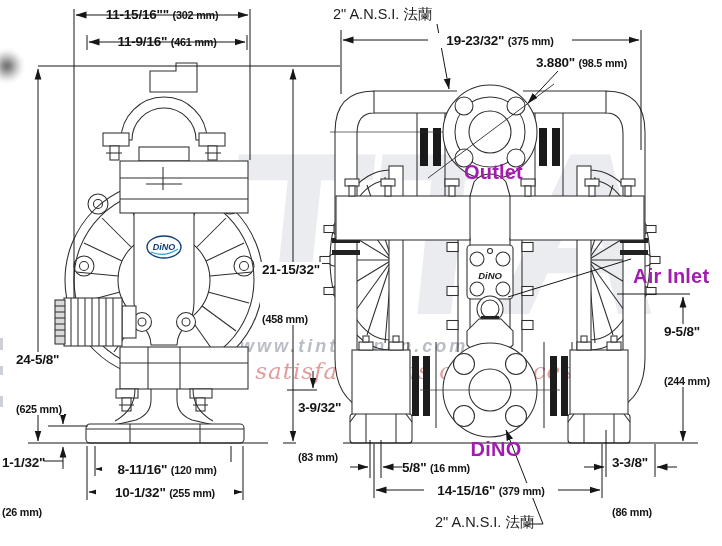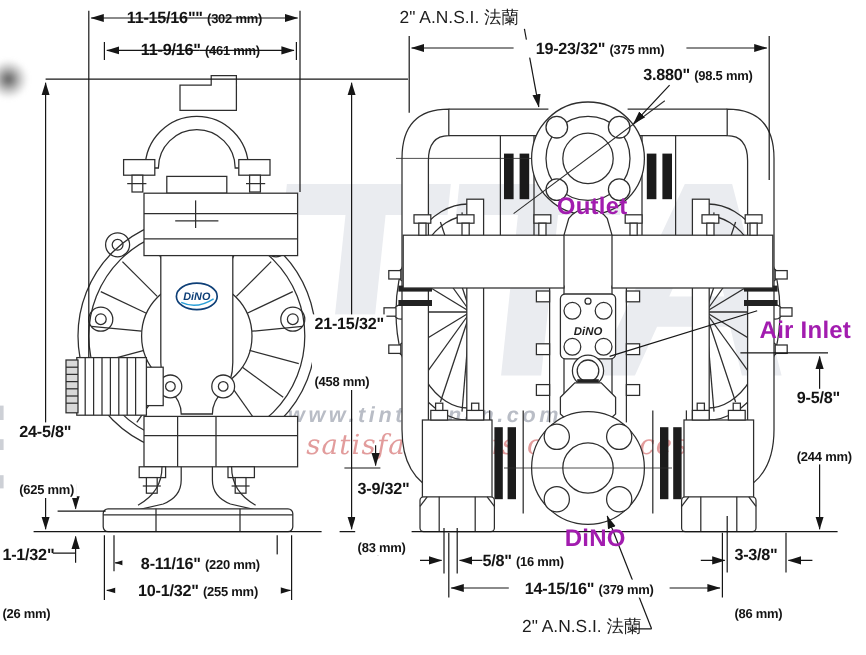--- a/index.html
+++ b/index.html
@@ -418,21 +418,21 @@
   <div class="lbl dim two wbg" style="left:296px;top:400px;">
     <span class="v">3-9/32"</span>
     <span class="m">(83 mm)</span>
   </div>
   <div class="lbl dim two" style="left:2px;top:455px;">
     <span class="v">1-1/32"</span>
     <span class="m">(26 mm)</span>
   </div>
   <div class="lbl dim center wbg" style="left:102px;top:462px;width:126px;">
     <span class="v">8-11/16"</span>
-    <span class="m">(220 mm)</span>
+    <span class="m">(120 mm)</span>
   </div>
   <div class="lbl dim center wbg" style="left:96px;top:485px;width:134px;">
     <span class="v">10-1/32"</span>
     <span class="m">(255 mm)</span>
   </div>
   <div class="lbl port" style="left:461px;top:438px;width:70px;text-align:center;font-weight:700;">DiNO</div>
   <div class="lbl dim" style="left:402px;top:460px;">
     <span class="v">5/8"</span>
     <span class="m">(16 mm)</span>
   </div>

